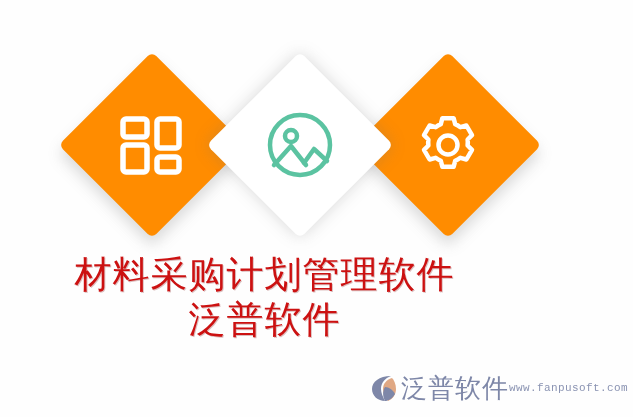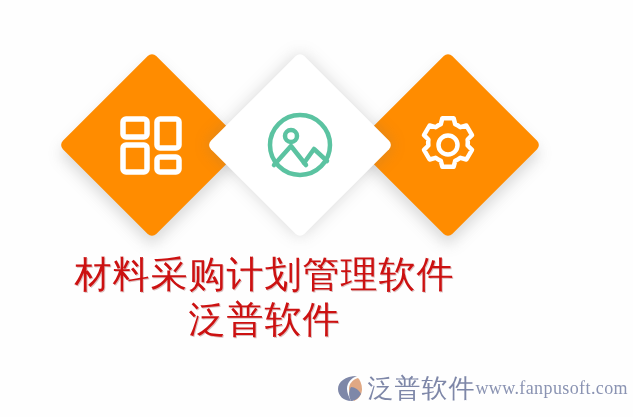--- a/index.html
+++ b/index.html
@@ -107,22 +107,22 @@
   .brand-name {
     color: #7E87A8;
     font-family: "DejaVu Sans", "Liberation Sans", sans-serif;
     font-size: 26px;
     line-height: 28px;
     letter-spacing: 1px;
     white-space: nowrap;
   }
   .brand-url {
     color: #8A93B2;
-    font-family: Liberation Serif, serif;
-    font-size: 18px;
+    font-family: Liberation Mono, monospace;
+    font-size: 11px;
     line-height: 17px;
     letter-spacing: 0.4px;
     margin-top: 1px;
     margin-right: 1px;
     white-space: nowrap;
   }
 </style>
 </head>
 <body>
 

